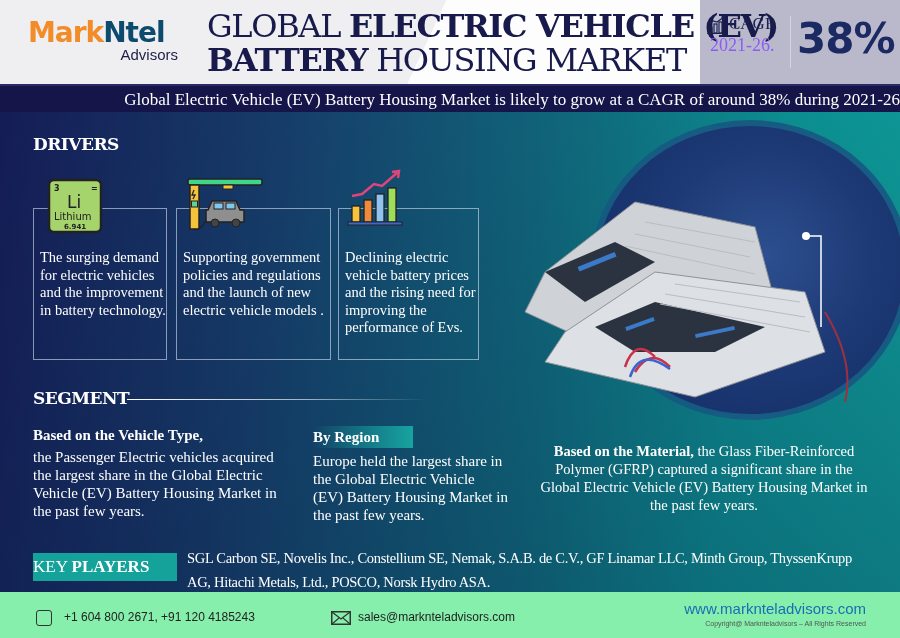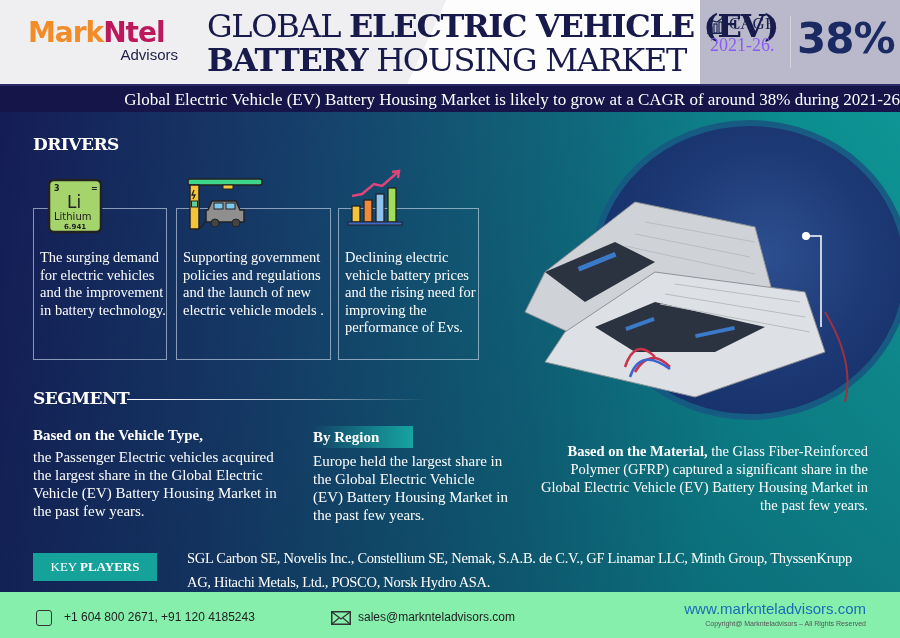--- a/index.html
+++ b/index.html
@@ -5,21 +5,21 @@
   * { box-sizing: border-box; margin: 0; padding: 0; }
   body { width: 900px; height: 638px; overflow: hidden; font-family: "DejaVu Serif", serif; background: #fff; position: relative; }
 
   
   .header { position: absolute; left: 0; top: 0; width: 900px; height: 84px; background: #efeff1; }
   .header-right { position: absolute; left: 700px; top: 0; width: 200px; height: 84px; background: #b9b9cb; }
   .header-sweep { position: absolute; left: 380px; top: 0; width: 330px; height: 84px; background: linear-gradient(115deg, transparent 0 18%, #ffffff 18% 100%); opacity: .9; }
   .logo { position: absolute; left: 28px; top: 18px; width: 150px; }
   .logo-main { font-family: "DejaVu Sans", sans-serif; font-weight: bold; font-size: 28px; letter-spacing: -1px; line-height: 30px; }
   .logo-mark { color: #f28c28; }
-  .logo-ntel { color: #be185d; }
+  .logo-ntel { color: #0c4a6e; }
   .logo-sub { font-family: "Liberation Sans", sans-serif; font-size: 15px; color: #1e1e46; text-align: right; padding-right: 0px; margin-top: -2px; }
   .title { position: absolute; left: 207px; top: 9px; color: #171a4a; font-size: 32px; line-height: 34px; font-family: "DejaVu Serif", serif; letter-spacing: -1.3px; }
   .title b { font-weight: bold; }
   .cagr { position: absolute; left: 705px; top: 12px; width: 190px; height: 56px; }
   .cagr-icon { position: absolute; left: 2px; top: 4px; width: 20px; height: 18px; }
   .cagr-label { position: absolute; left: 24px; top: 2px; font-size: 17px; color: #1c2250; font-family: "Liberation Serif", serif; }
   .cagr-years { position: absolute; left: 5px; top: 23px; font-size: 18px; color: #8b5cf6; font-family: "Liberation Serif", serif; }
   .cagr-div { position: absolute; left: 85px; top: 4px; width: 1px; height: 52px; background: #d5d5e0; }
   .cagr-value { position: absolute; left: 92px; top: 2px; font-family: "DejaVu Sans", sans-serif; font-weight: bold; font-size: 42px; color: #1b2a63; letter-spacing: -1px; }
 
@@ -41,24 +41,24 @@
 
   .seg-col { position: absolute; color: #ffffff; font-family: "Liberation Serif", serif; font-size: 15px; line-height: 18px; }
   .seg-head { font-weight: bold; font-size: 15px; margin-bottom: 4px; }
   .region-head { display: inline-block; font-weight: bold; font-size: 15px; padding: 2px 34px 2px 0; background: linear-gradient(90deg, rgba(15,155,152,0) 0%, #17a3a0 100%); margin-bottom: 4px; }
 
   .photo-circle { position: absolute; left: 590px; top: 8px; width: 320px; height: 300px; border-radius: 50%; background: radial-gradient(circle at 55% 45%, #2d4f8f 0%, #1e3a76 45%, #15306a 80%); border: 6px solid rgba(20,130,150,0.5); }
   .battery { position: absolute; left: 505px; top: 50px; width: 360px; height: 240px; }
 
   .connector-dot { position: absolute; left: 802px; top: 120px; width: 8px; height: 8px; border-radius: 50%; background: #ffffff; }
 
-  .material { position: absolute; left: 540px; top: 330px; width: 328px; color: #ffffff; font-family: "Liberation Serif", serif; font-size: 14.5px; line-height: 18px; text-align: right; }
+  .material { position: absolute; left: 540px; top: 330px; width: 328px; color: #ffffff; font-family: "Liberation Serif", serif; font-size: 14.5px; line-height: 18px; text-align: center; }
   .material b { font-weight: bold; }
 
-  .kp-badge { position: absolute; left: 33px; top: 441px; width: 124px; height: 28px; background: #15a29a; color: #ffffff; font-family: "Liberation Serif", serif; font-size: 13px; line-height: 28px; text-align: center; }
+  .kp-badge { position: absolute; left: 33px; top: 441px; width: 144px; height: 28px; background: #15a29a; color: #ffffff; font-family: "Liberation Serif", serif; font-size: 17px; line-height: 28px; text-align: left; }
   .kp-badge b { font-weight: bold; }
   .kp-text { position: absolute; left: 187px; top: 434px; width: 680px; color: #ffffff; font-family: "Liberation Serif", serif; font-size: 14.5px; line-height: 24px; letter-spacing: -0.3px; }
 
   
   .footer { position: absolute; left: 0; top: 592px; width: 900px; height: 46px; background: #86efac; }
   .f-phone-icon { position: absolute; left: 36px; top: 18px; width: 16px; height: 16px; border: 1.5px solid #333; border-radius: 3px; }
   .f-phone { position: absolute; left: 64px; top: 18px; font-family: "Liberation Sans", sans-serif; font-size: 12px; color: #222; }
   .f-mail-icon { position: absolute; left: 331px; top: 19px; width: 20px; height: 14px; border: 1.5px solid #333; }
   .f-mail { position: absolute; left: 358px; top: 18px; font-family: "Liberation Sans", sans-serif; font-size: 12px; color: #222; }
   .f-web { position: absolute; right: 34px; top: 8px; font-family: "Liberation Sans", sans-serif; font-size: 15px; color: #1a6db5; margin-left: 46px; }

